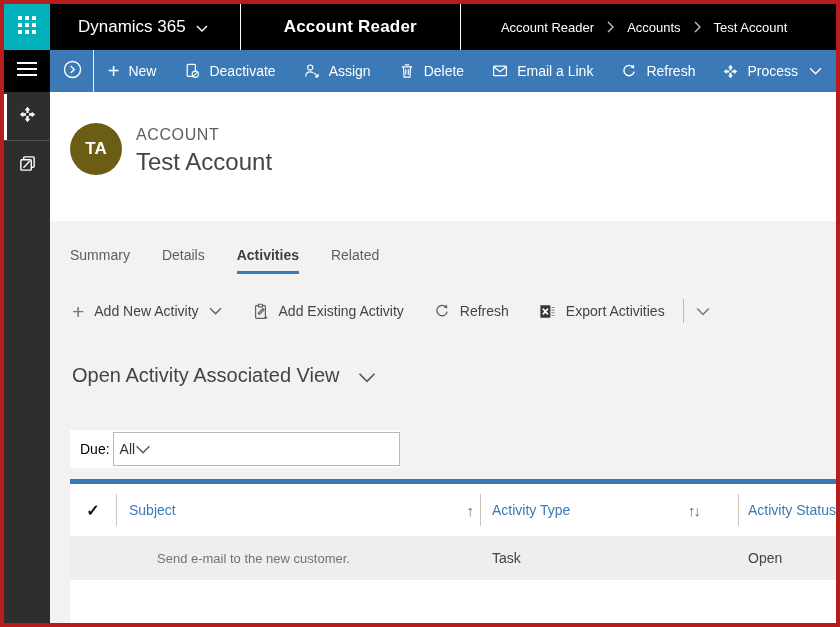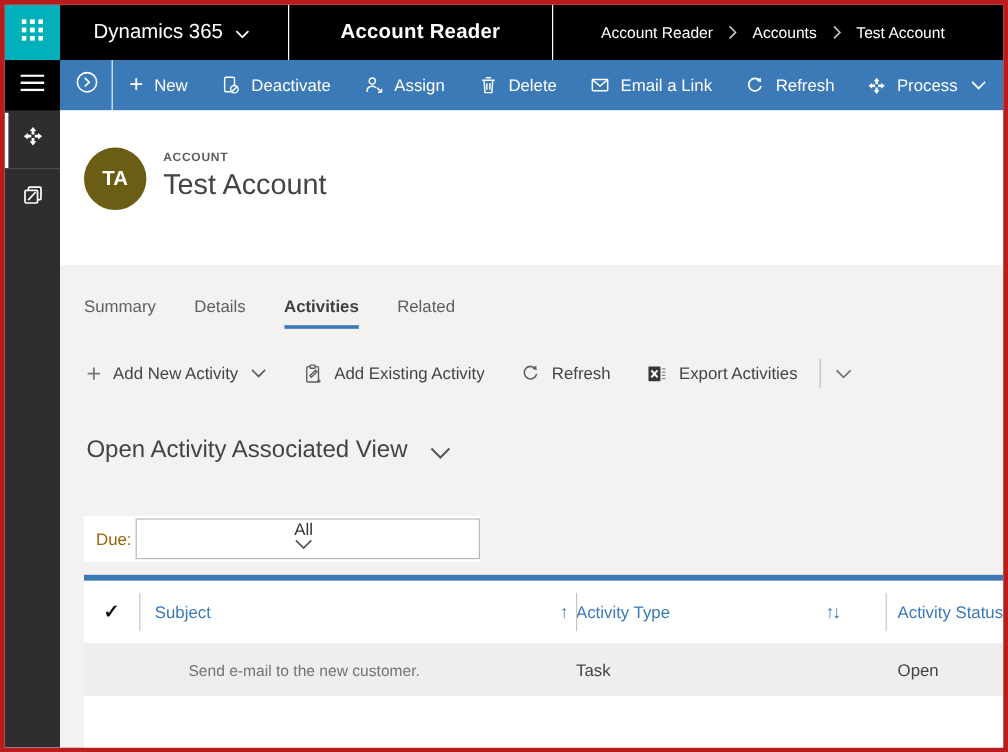--- a/index.html
+++ b/index.html
@@ -33,52 +33,52 @@
   .cmd-expand{ padding:0 11px 0 13px; display:flex; align-items:center; cursor:pointer; height:100%;}
   .cmdbar .cmd-vdiv{ width:1px; height:42px; background:#fff; opacity:.9;}
   .cmd-item{ display:flex; align-items:center; gap:9px; padding:0 14px; height:100%; font-size:14px; cursor:pointer; white-space:nowrap;}
   .cmd-item .plus{ font-size:20px; font-weight:300; line-height:1;}
   .cmd-item svg{ display:block;}
   .cmd-chev{ margin-left:2px; display:flex; align-items:center;}
   
   .rec-header{ height:129px; flex:0 0 129px; background:#fff; display:flex; align-items:flex-start; padding:31px 0 0 20px;}
   .avatar{ width:52px; height:52px; border-radius:50%; background:#6B5D13; color:#fff; display:flex; align-items:center; justify-content:center; font-size:17px; font-weight:700; flex:0 0 52px;}
   .rec-meta{ margin-left:14px; padding-top:3px;}
-  .entity-label{ font-size:10px; color:#605E5C; letter-spacing:.6px;font-weight:bold;}
+  .entity-label{ font-size:16px; color:#605E5C; letter-spacing:.6px;}
   .rec-title{ font-size:24px; color:#444; margin-top:4px;}
   
   .content{ flex:1; display:flex; flex-direction:column; background:#F3F2F1; min-height:0;}
   .tabs{ display:flex; gap:32px; padding:26px 0 0 20px; }
   .tab{ font-size:14px; color:#605E5C; padding-bottom:8px; border-bottom:3px solid transparent; cursor:pointer;}
   .tab.active{ color:#404040; font-weight:700; border-bottom-color:#3B79B7;}
   
   .act-toolbar{ display:flex; align-items:center; margin:22px 0 0 22px; height:30px; color:#444; font-size:14px;}
   .tb-item{ display:flex; align-items:center; gap:10px; cursor:pointer; margin-right:30px; white-space:nowrap;}
   .tb-item svg{ display:block; color:#605E5C;}
   .tb-plus{ font-size:21px; font-weight:300; color:#767676; line-height:1;}
   .tb-chev{ color:#767676; display:flex; align-items:center;}
   .tb-vdiv{ width:1px; height:24px; background:#bbb; margin:0 12px 0 -12px;}
   .tb-overflow{ display:flex; align-items:center; cursor:pointer; color:#767676;}
   
   .view-sel{ display:flex; align-items:center; gap:18px; margin:32px 0 0 22px; height:34px; cursor:pointer;}
   .view-sel .vtitle{ font-size:20px; color:#444;}
   .view-sel svg{ color:#555; display:block; margin-top:4px;}
   
   .due-row{ margin:38px 0 0 20px; width:330px; height:38px; background:#fff; display:flex; align-items:center; padding-left:10px;}
-  .due-label{ font-size:14px; color:#a16207; margin-right:3px;}
-  .due-select{ width:287px; height:34px; border:1px solid #b9b9b9; background:#fff; display:flex; align-items:center; padding:0 12px 0 6px; font-size:14px; color:#333; cursor:pointer;flex-direction:column;}
+  .due-label{ font-size:14px; color:#000000; margin-right:3px;}
+  .due-select{ width:287px; height:34px; border:1px solid #b9b9b9; background:#fff; display:flex; align-items:center; padding:0 12px 0 6px; font-size:14px; color:#333; cursor:pointer;}
   .due-select svg{ margin-left:auto; color:#555; display:block;}
   
   .grid{ margin:11px 0 0 20px; flex:1; background:#fff; border-top:5px solid #3B79B7; display:flex; flex-direction:column; min-height:0;}
   .g-head{ height:52px; flex:0 0 52px; display:flex; align-items:stretch; background:#fff;}
   .g-row{ height:44px; flex:0 0 44px; display:flex; align-items:stretch; background:#EFEEED;}
   .gc{ display:flex; align-items:center; position:relative;}
   .gc.c-check{ width:46px; flex:0 0 46px; justify-content:center;}
   .gc.c-subject{ width:364px; flex:0 0 364px; padding-left:13px;}
-  .gc.c-type{ width:227px; flex:0 0 227px; }
+  .gc.c-type{ width:227px; flex:0 0 227px; padding-left:12px;}
   .gc.c-status{ flex:1; padding-left:10px;margin-left:31px;}
   .g-head .gc.sep::before{ content:""; position:absolute; left:0; top:10px; height:32px; width:1px; background:#c8c6c4;}
   .col-label{ color:#3B79B7; font-size:14px; cursor:pointer;}
   .sort{ margin-left:auto; padding-right:8px; color:#3B79B7; font-size:15px; letter-spacing:-2px; cursor:pointer;}
   .check-all{ color:#111; font-size:16px; font-weight:700; cursor:pointer;}
   .g-row .cell-text{ font-size:14px; color:#444;}
   .g-row .subject-link{ font-size:13px; color:#737373; cursor:pointer; text-decoration:none;margin-left:28px;}
 </style>
 </head>
 <body>

